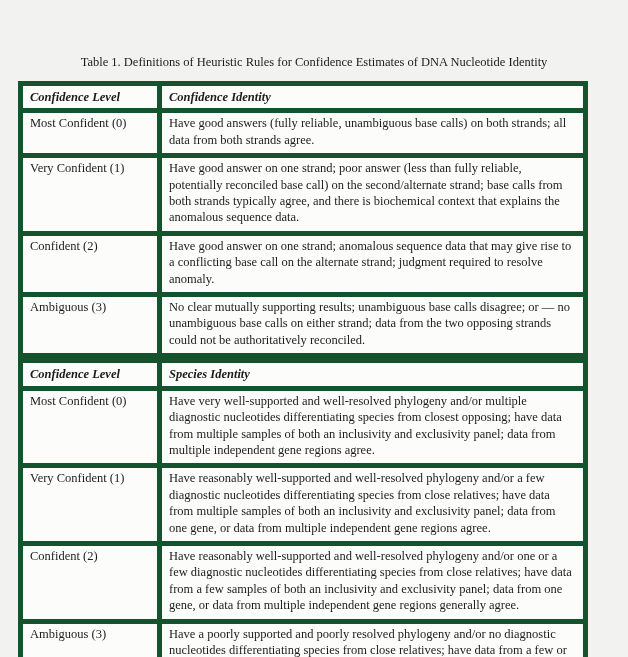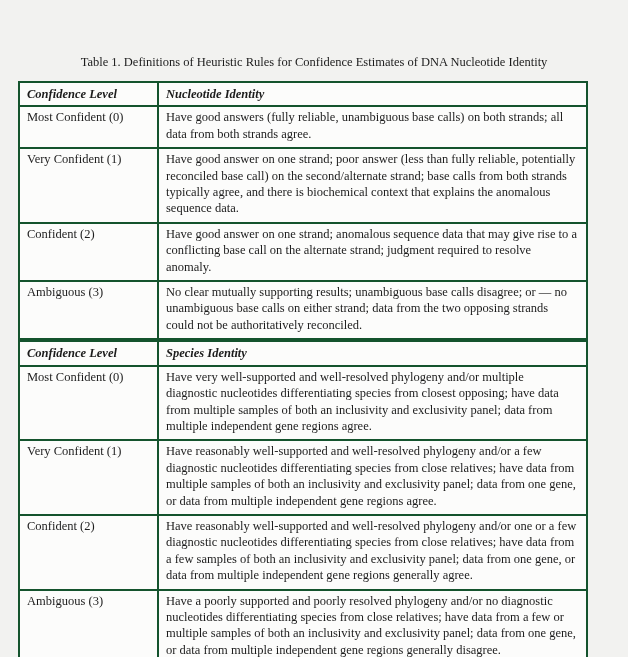--- a/index.html
+++ b/index.html
@@ -30,21 +30,21 @@
   table.conf-table {
     border-collapse: collapse;
     margin-left: 18px;
     width: 570px;
     background: #fcfcfb;
     border: 2px solid #2b2b2b;
     table-layout: fixed;
   }
   table.conf-table th,
   table.conf-table td {
-    border: 2px solid #14532d;
+    border: 5px solid #14532d;
     vertical-align: top;
     text-align: left;
     padding: 2px 8px 5px 7px;
     font-size: 12.5px;
     line-height: 16.4px;
   }
   table.conf-table th {
     font-weight: bold;
     font-style: italic;
     padding-top: 3px;
@@ -60,21 +60,21 @@
   <div class="table-section section-1">
     <p class="tbl-title">Table 1. Definitions of Heuristic Rules for Confidence Estimates of DNA Nucleotide Identity</p>
     <table class="conf-table">
       <colgroup>
         <col class="level-col">
         <col>
       </colgroup>
       <thead>
         <tr>
           <th>Confidence Level</th>
-          <th>Nucleotide Identity</th>
+          <th>Confidence Identity</th>
         </tr>
       </thead>
       <tbody>
         <tr>
           <td>Most Confident (0)</td>
           <td>Have good answers (fully reliable, unambiguous base calls) on both strands; all data from both strands agree.</td>
         </tr>
         <tr>
           <td>Very Confident (1)</td>
           <td>Have good answer on one strand; poor answer (less than fully reliable, potentially reconciled base call) on the second/alternate strand; base calls from both strands typically agree, and there is biochemical context that explains the anomalous sequence data.</td>

